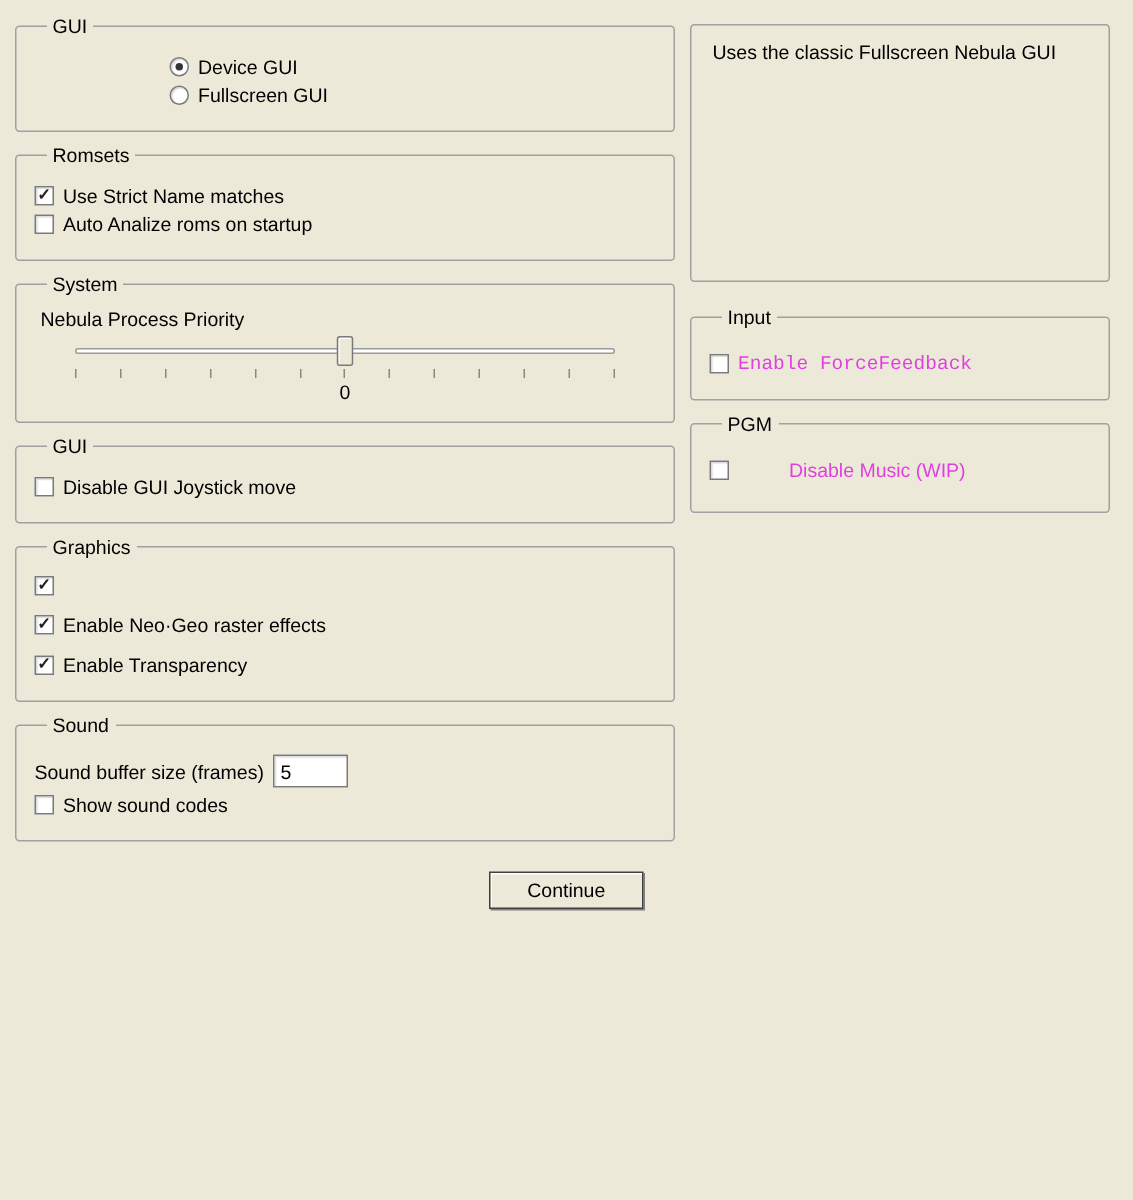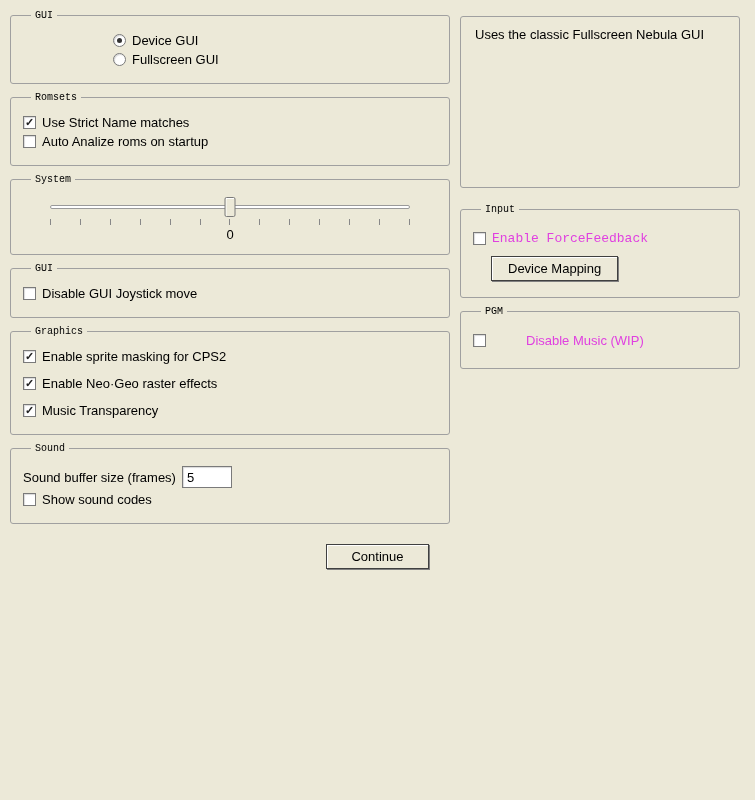--- a/index.html
+++ b/index.html
@@ -21,23 +21,22 @@
   .right-col { width: 280px; }
   fieldset {
     border: 1px solid #a0a0a0;
     border-radius: 3px;
     margin: 0 0 8px 0;
     padding: 8px 12px 12px 12px;
     position: relative;
   }
   legend {
     padding: 0 4px;
-    font-size: 10px;
+    font-size: 13px;
     margin-left: 8px;
-    font-family: Liberation Mono, monospace;
   }
   .row {
     display: flex;
     align-items: center;
     margin: 4px 0;
     gap: 6px;
   }
   .indent { padding-left: 90px; }
   .checkbox, .radio {
     width: 13px;
@@ -169,20 +168,21 @@
         <span class="label">Use Strict Name matches</span>
       </div>
       <div class="row">
         <span class="checkbox"></span>
         <span class="label">Auto Analize roms on startup</span>
       </div>
     </fieldset>
 
     <fieldset>
       <legend>System</legend>
+      <div class="label" style="margin-left:4px;">Nebula Process Priority</div>
       <div class="slider-wrap">
         <div class="slider-track">
           <div class="slider-groove"></div>
           <div class="slider-thumb"></div>
           <div class="slider-ticks">
             <span></span>
               <span></span>
               <span></span>
               <span></span>
               <span></span>
@@ -207,35 +207,34 @@
         <span class="label">Disable GUI Joystick move</span>
       </div>
     </fieldset>
 
     <fieldset>
       <legend>Graphics</legend>
       <div class="row">
         <span class="checkbox">
             <span class="tick">✓</span>
           </span>
-        <span class="label">Enable sprite masking for CPS2</span>
       </div>
       <div class="tall-gap"></div>
       <div class="row">
         <span class="checkbox">
             <span class="tick">✓</span>
           </span>
         <span class="label">Enable Neo·Geo raster effects</span>
       </div>
       <div class="tall-gap"></div>
       <div class="row">
         <span class="checkbox">
             <span class="tick">✓</span>
           </span>
-        <span class="label">Music Transparency</span>
+        <span class="label">Enable Transparency</span>
       </div>
     </fieldset>
 
     <fieldset>
       <legend>Sound</legend>
       <div class="row">
         <span class="label">Sound buffer size (frames)</span>
         <input class="text-input" type="text" value="5" style="">
       </div>
       <div class="row">
@@ -251,23 +250,20 @@
     <div class="desc-box">
       <span>Uses the classic Fullscreen Nebula GUI</span>
     </div>
 
     <fieldset>
       <legend>Input</legend>
       <div class="row" style="margin-top:8px;font-family:Liberation Mono, monospace;">
         <span class="checkbox"></span>
         <span class="label pink">Enable ForceFeedback</span>
       </div>
-      <div class="row" style="margin-top:10px; margin-left:18px;">
-        <button class="push-button">Device Mapping</button>
-      </div>
     </fieldset>
 
     <fieldset>
       <legend>PGM</legend>
       <div class="row" style="margin-top:8px; margin-bottom:8px;gap:40px;">
         <span class="checkbox"></span>
         <span class="label pink">Disable Music (WIP)</span>
       </div>
     </fieldset>
 

